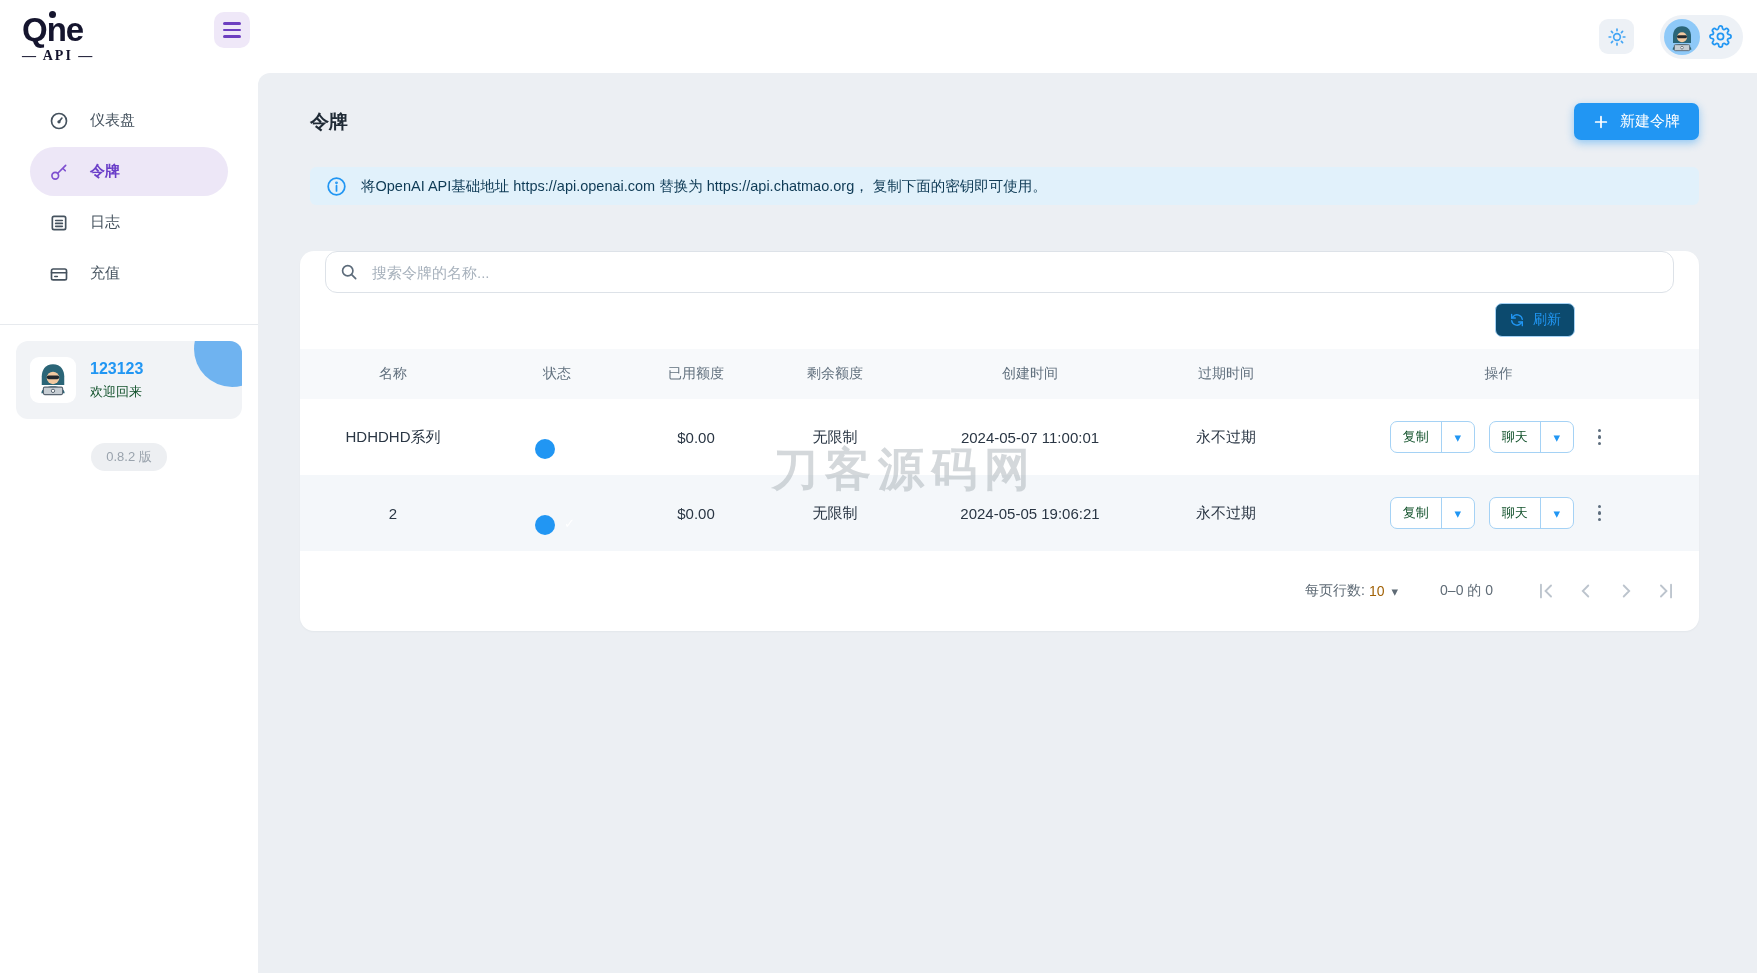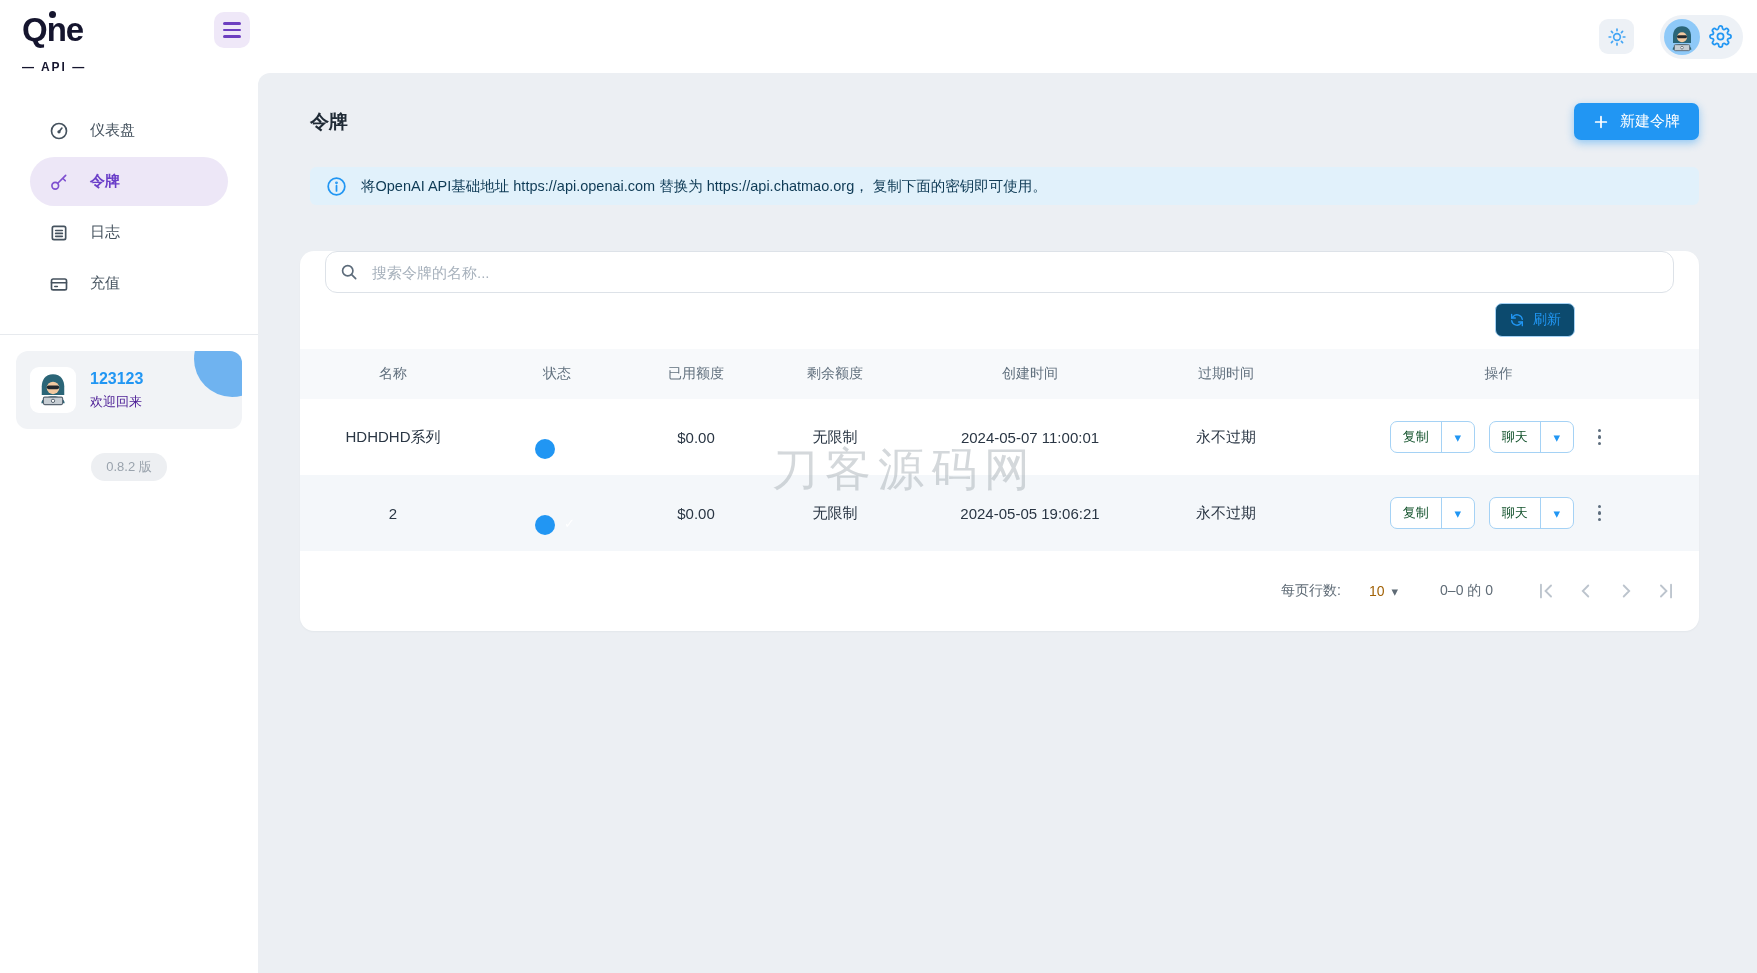--- a/index.html
+++ b/index.html
@@ -7,34 +7,34 @@
   body {
     font-family:"Liberation Sans","DejaVu Sans",sans-serif;
     background:#ffffff; color:#2A3644; display:flex; overflow:hidden;
   }
   
   .sidebar { width:258px; flex-shrink:0; background:#fff; position:relative; z-index:3; display:flex; flex-direction:column; }
   .sidebar-header { display:flex; justify-content:space-between; align-items:flex-start; padding:12px 8px 0 22px; }
   .logo { }
   .logo-text { font-size:33px; font-weight:800; color:#15152E; letter-spacing:-1px; line-height:1.1; position:relative; display:inline-block; }
   .logo-dot { position:absolute; top:-1px; left:44%; width:7px; height:7px; border-radius:50%; background:#15152E; }
-  .logo-sub { font-size:12px; font-weight:700; letter-spacing:2px; color:#15152E; margin-top:12px; }
+  .logo-sub { font-size:14px; font-weight:700; letter-spacing:2px; color:#15152E; margin-top:0;font-family:Liberation Serif, serif; }
   .hamburger { width:36px; height:36px; border:none; background:#EFE8F8; border-radius:10px; display:flex; flex-direction:column; justify-content:center; align-items:center; gap:4px; cursor:pointer; }
   .hamburger i { width:18px; height:2.5px; background:#6D3FC0; border-radius:2px; display:block; }
   .nav { margin-top:32px; padding:0 30px; }
   .nav-item { height:49px; margin-bottom:2px; display:flex; align-items:center; gap:20px; padding:0 18px; border-radius:25px; color:#45525E; font-size:15px; cursor:pointer; }
   .nav-item .nicon { display:flex; width:22px; justify-content:center; color:#45525E; }
   .nav-item.active { background:#EDE7F7; color:#6B3FC9; font-weight:600; }
   .nav-item.active .nicon { color:#7E4FD0; }
   .sb-divider { height:1px; background:#E7EAEE; margin:24px 0 16px; }
   .user-card { margin:0 16px; background:#F1F3F6; border-radius:12px; padding:16px 14px; display:flex; align-items:center; gap:14px; position:relative; overflow:hidden; }
   .user-card .deco { position:absolute; top:-30px; right:-28px; width:76px; height:76px; border-radius:50%; background:#6FB3F0; }
   .avatar-box { width:46px; height:46px; border-radius:9px; background:#fff; display:flex; align-items:center; justify-content:center; overflow:hidden; flex-shrink:0; }
   .user-name { color:#2196F3; font-weight:700; font-size:16px; }
-  .user-greet { color:#4c1d95; font-size:13px; margin-top:5px; }
+  .user-greet { color:#14532d; font-size:13px; margin-top:5px; }
   .version { margin:24px auto 0; width:fit-content; background:#EDEFF2; color:#9AA3AD; font-size:13px; padding:5px 15px; border-radius:15px; }
   
   .main { flex:1; display:flex; flex-direction:column; min-width:0; }
   .topbar { height:73px; background:#fff; display:flex; justify-content:flex-end; align-items:center; gap:26px; padding-right:14px; }
   .theme-btn { width:35px; height:35px; border:none; border-radius:9px; background:#EDF1F6; color:#42A5F5; display:flex; align-items:center; justify-content:center; cursor:pointer; }
   .profile-pill { height:44px; background:#EDF1F6; border-radius:22px; display:flex; align-items:center; gap:9px; padding:4px 11px 4px 4px; cursor:pointer; }
   .avatar-circle { width:36px; height:36px; border-radius:50%; background:#8EC9F8; overflow:hidden; display:flex; align-items:flex-end; justify-content:center; }
   .gear { color:#2196F3; display:flex; }
   .content { flex:1; background:#ECEFF3; border-top-left-radius:12px; padding:30px 58px 0 42px; position:relative; }
   .page-head { display:flex; justify-content:space-between; align-items:center; padding-left:10px; }
@@ -59,27 +59,27 @@
   .toggle::before { content:"✓"; position:absolute; left:7px; top:3px; color:#fff; font-size:13px; font-weight:700; }
   .toggle .knob { position:absolute; right:2px; top:1.5px; width:20px; height:20px; border-radius:50%; background:#2196F3; }
   .actions { display:flex; justify-content:center; align-items:center; gap:14px; }
   .split-btn { display:flex; height:32px; border:1px solid #A5D2F5; border-radius:7px; overflow:hidden; background:#fff; }
   .split-main { padding:0 12px; display:flex; align-items:center; color:#14532d; font-size:13px; cursor:pointer; background:none; border:none; }
   .split-arrow { width:33px; border:none; border-left:1px solid #A5D2F5; background:none; display:flex; align-items:center; justify-content:center; color:#2196F3; cursor:pointer; }
   .split-arrow::before { content:"▾"; font-size:13px; }
   .dots-btn { border:none; background:none; display:flex; flex-direction:column; gap:3px; padding:6px; cursor:pointer; margin-left:4px; }
   .dots-btn i { width:3.5px; height:3.5px; border-radius:50%; background:#5E6E7E; display:block; }
   .pagination { height:80px; display:flex; justify-content:flex-end; align-items:center; padding-right:20px; color:#5F6B76; font-size:14px; }
-  .pp-label { margin-right:28px; }
+  .pp-label { margin-right:4px; }
   .pp-select { display:flex; align-items:center; gap:7px; margin-right:42px; cursor:pointer; color:#a16207; }
   .pp-select::after { content:"▾"; font-size:13px; color:#5F6B76; }
   .pp-range { margin-right:40px; }
   .pg-nav { display:flex; align-items:center; gap:14px; }
   .pg-btn { border:none; background:none; color:#BCC4CD; display:flex; padding:2px; cursor:default; }
-  .watermark { position:absolute; left:472px; top:188px; font-size:46px; font-weight:400; letter-spacing:7px; color:rgba(160,168,176,.45); z-index:4; pointer-events:none; white-space:nowrap; }
+  .watermark { position:absolute; left:472px; top:188px; font-size:46px; font-weight:700; letter-spacing:7px; color:rgba(160,168,176,.45); z-index:4; pointer-events:none; white-space:nowrap; }
   svg { display:block; }
 </style>
 </head>
 <body>
 
 <aside class="sidebar">
   <div class="sidebar-header">
     <div class="logo">
       <div class="logo-text"><span>Qne</span><span class="logo-dot"></span></div>
       <div class="logo-sub">— API —</div>

